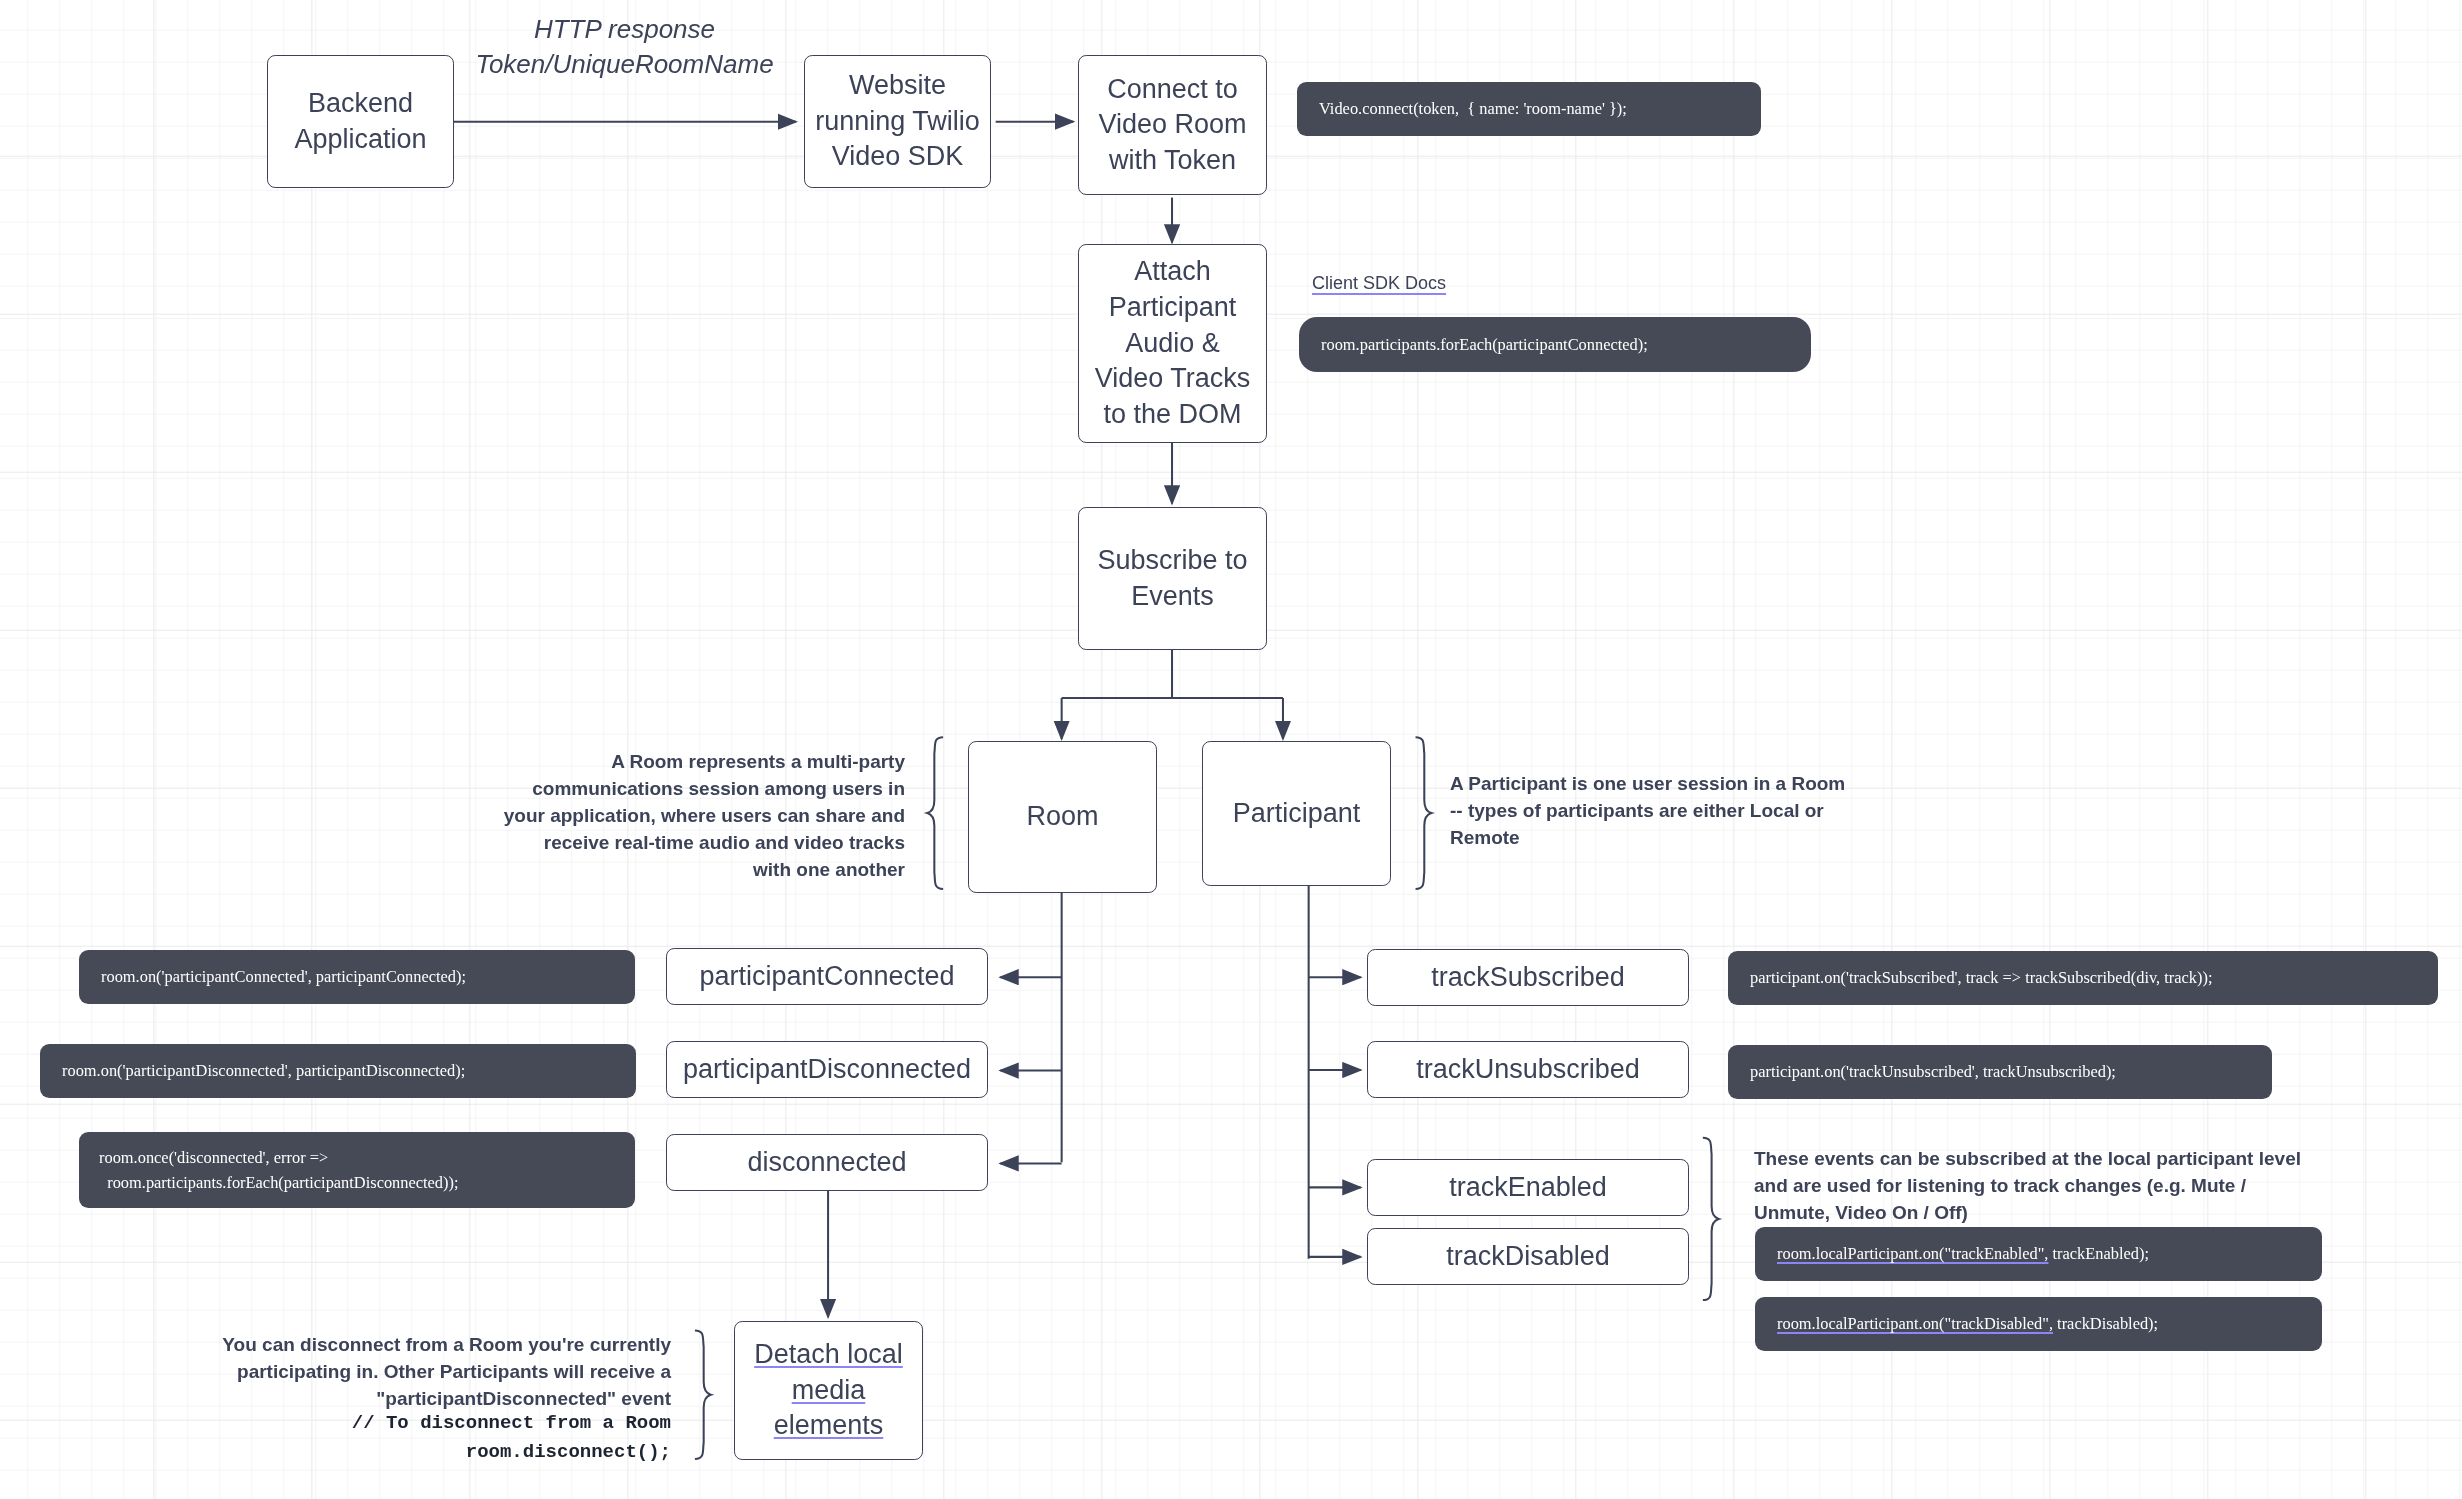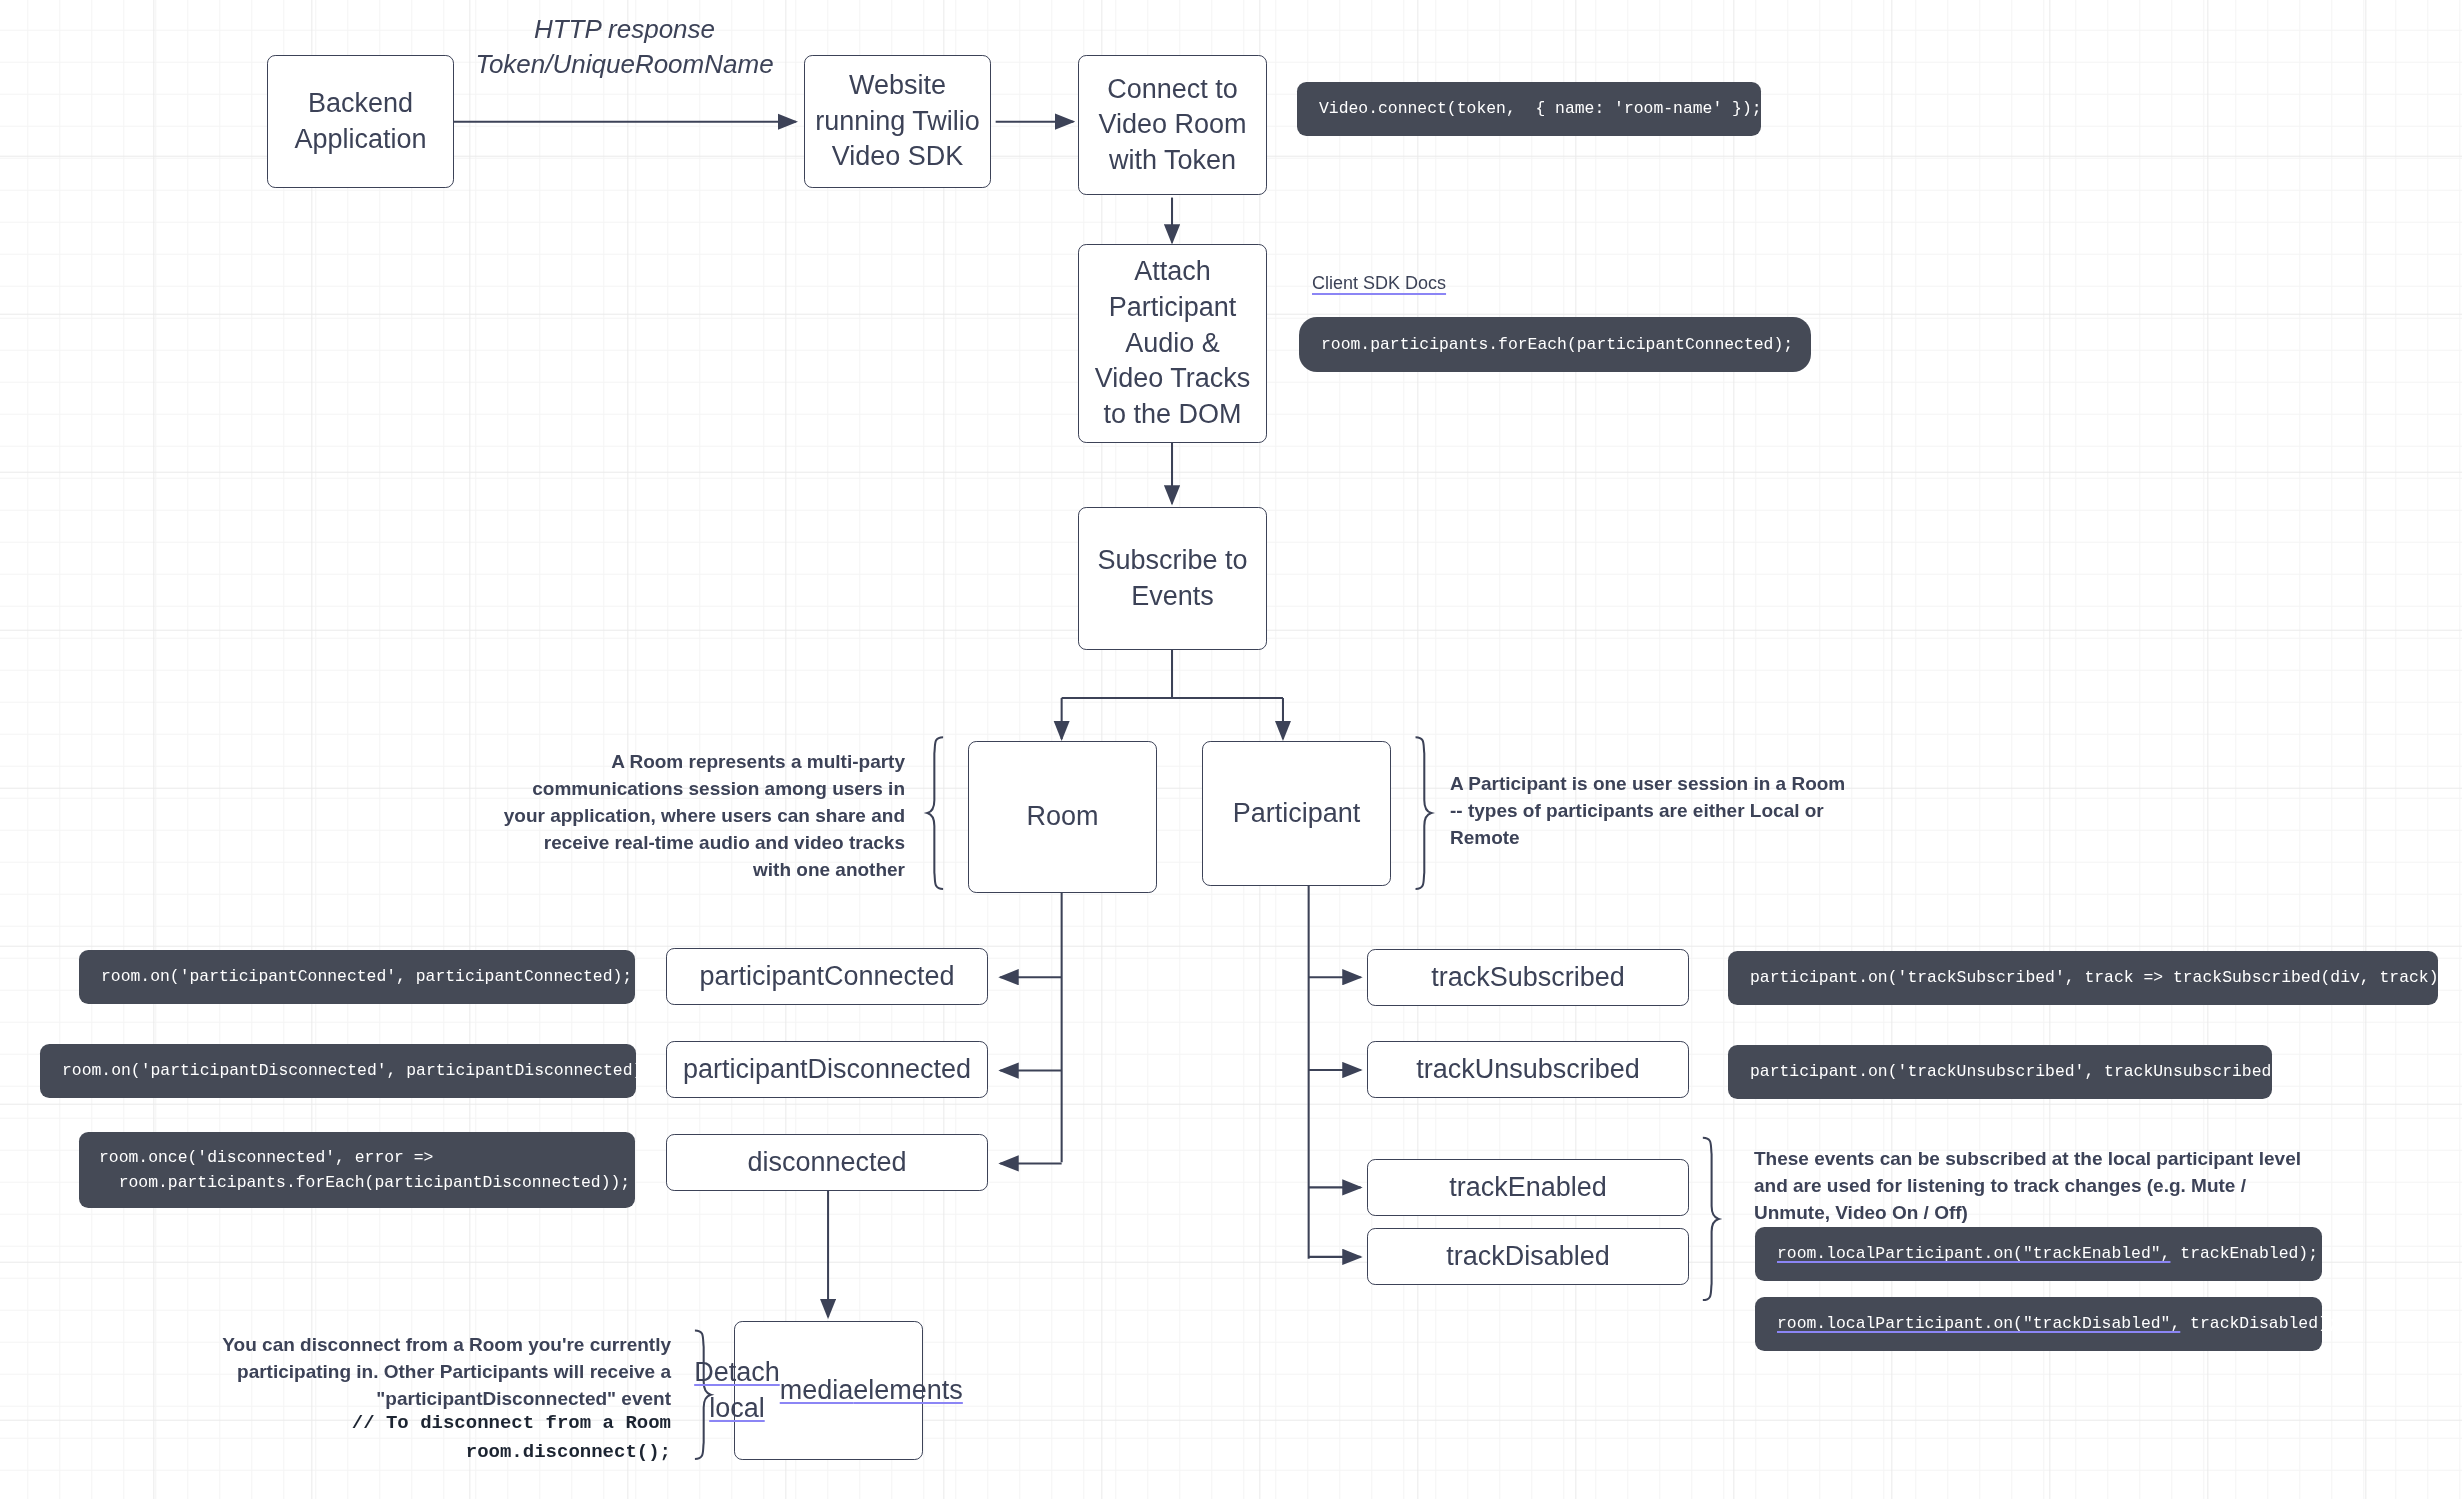--- a/index.html
+++ b/index.html
@@ -44,21 +44,21 @@
     line-height: 1.32;
     font-family: "Liberation Sans", sans-serif;
     padding: 3.5px 5.8px;
   }
   .code {
     position: absolute;
     box-sizing: border-box;
     background: #454a56;
     border-radius: 9.3px;
     color: #ffffff;
-    font-family: Liberation Mono, monospace;
+    font-family: Liberation Serif, serif;
     font-size: 16.4px;
     line-height: 1.55;
     display: flex;
     align-items: center;
     justify-content: flex-start;
     white-space: pre;
     padding: 13px 22px;
     letter-spacing: 0px;
   }
   .note {
@@ -229,21 +229,21 @@
   </div>
 
   <div class="node" style="left:1367px; top:1159px; width:322px; height:57px;">
     <span>trackEnabled</span>
   </div>
 
   <div class="node" style="left:1367px; top:1228px; width:322px; height:57px;">
     <span>trackDisabled</span>
   </div>
 
-  <div class="node" style="left:734px; top:1321px; width:189px; height:139px; flex-direction:row;">
+  <div class="node" style="left:734px; top:1321px; width:189px; height:139px; flex-direction:column;">
     <span class="underlined">Detach local</span>
     <span class="underlined">media</span>
     <span class="underlined">elements</span>
   </div>
 
   <div class="edge-label" style="left:467px; top:11.7px; width:315px; white-space:pre-line;">HTTP response
 Token/UniqueRoomName</div>
 
   <a class="link-text" href="#" style="left:1312px; top:273px;">Client SDK Docs</a>
 

